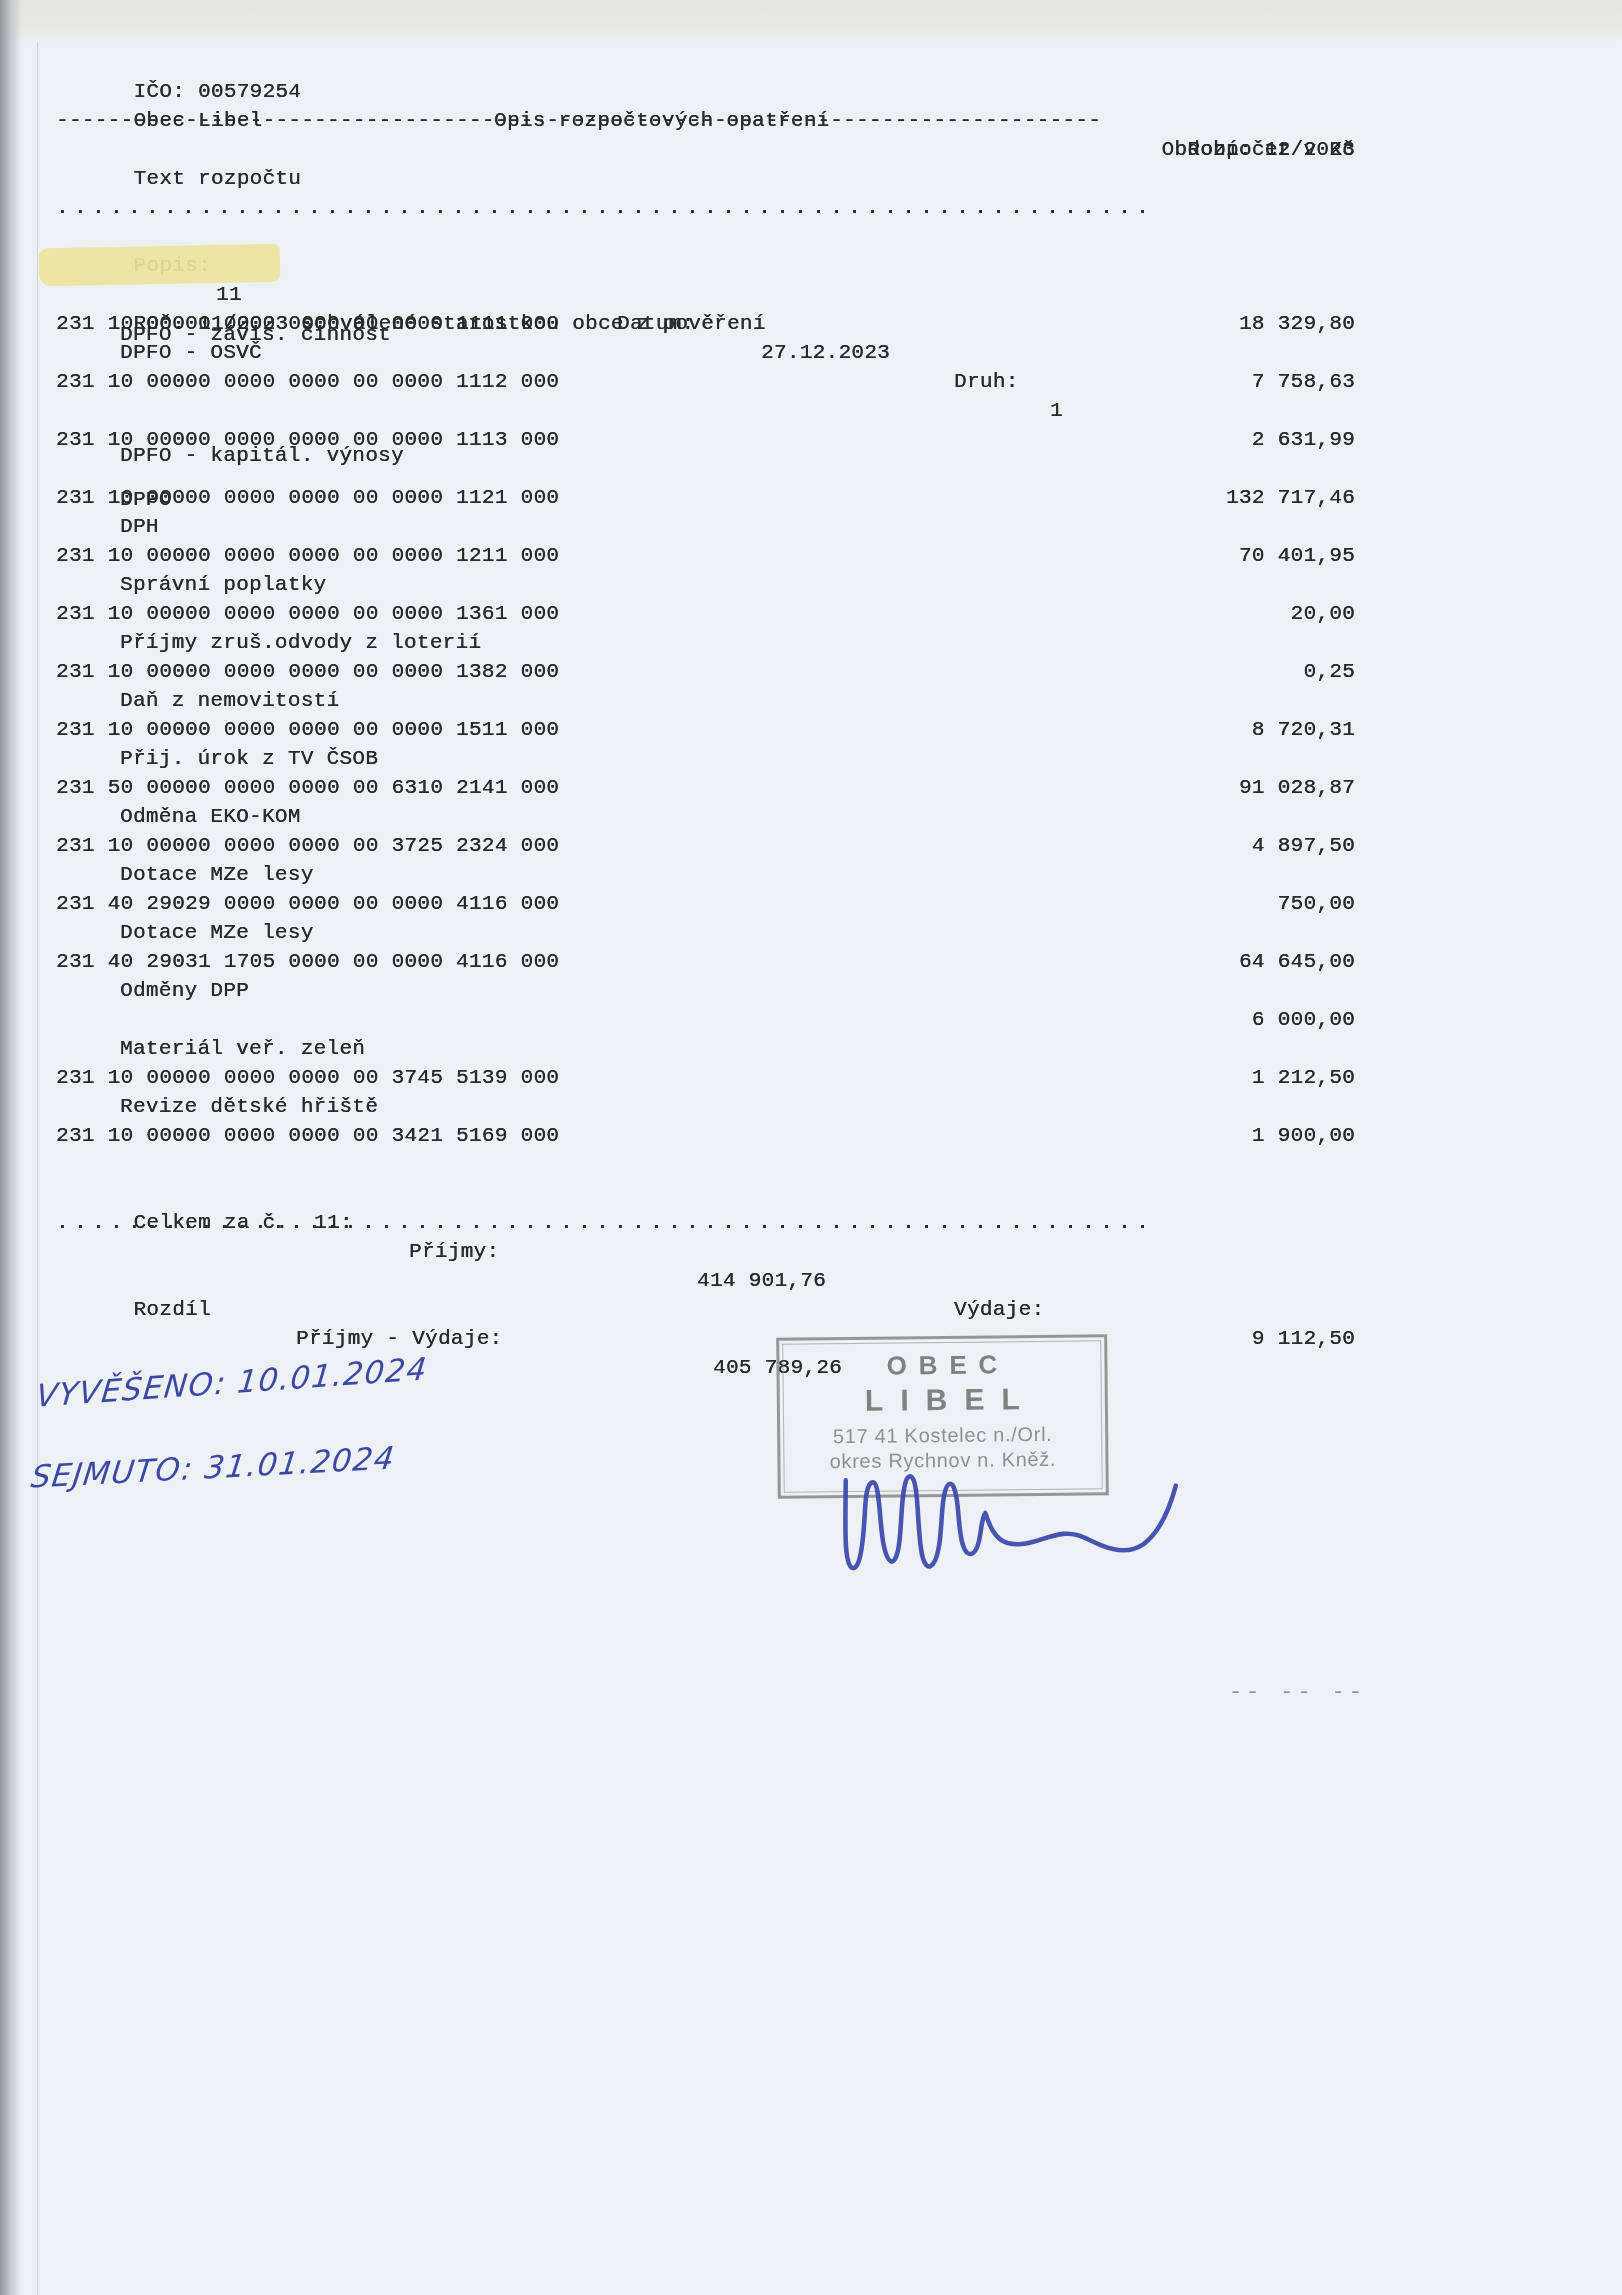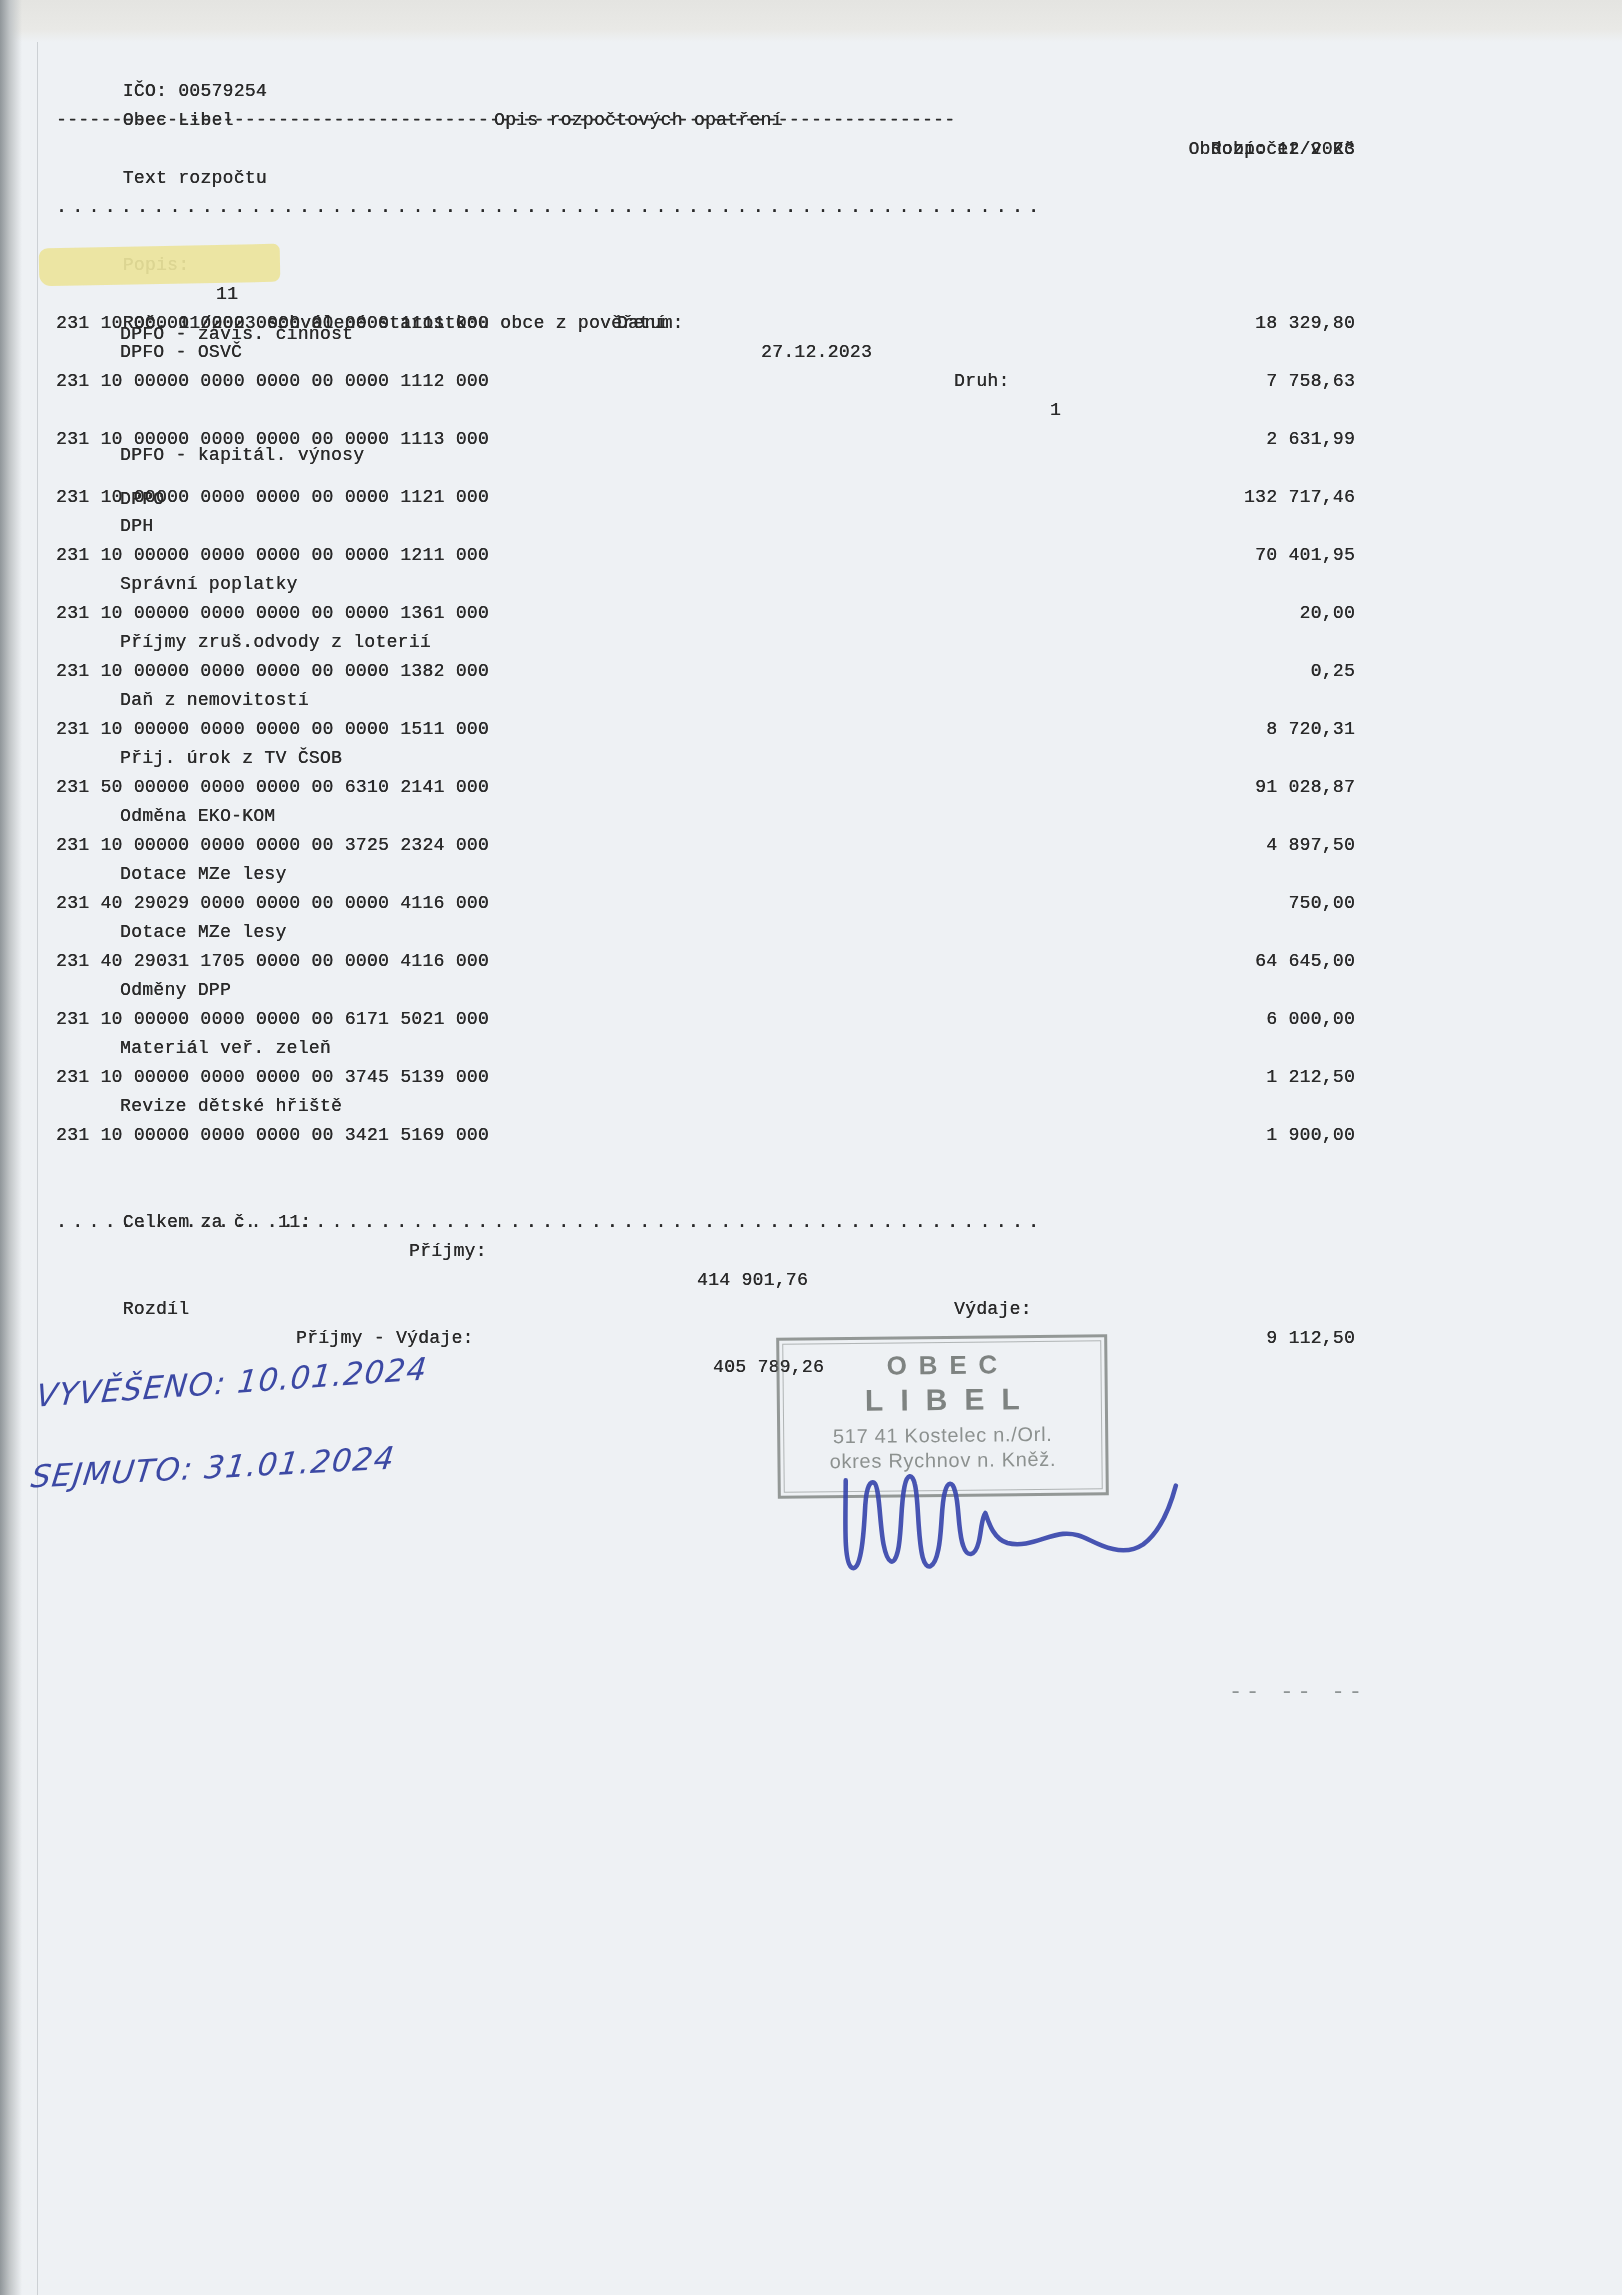--- a/index.html
+++ b/index.html
@@ -11,21 +11,21 @@
   }
   .page{position:absolute;inset:0;background:var(--paper,#eef1f4);}
   .edge-top{position:absolute;left:0;top:0;width:100%;height:42px;
     background:linear-gradient(180deg,#e4e4e1 0%,#e9e9e6 70%,rgba(238,241,244,0) 100%);}
   .edge-left{position:absolute;left:0;top:0;width:22px;height:100%;
     background:linear-gradient(90deg,#90969a 0%,#c2c6c8 45%,rgba(238,241,244,0) 100%);}
   .scan-line{position:absolute;left:37px;top:42px;width:1.3px;height:2254px;
     background:rgba(125,134,139,0.30);}
   .doc{
     position:absolute;left:56px;top:48px;width:1299px;
-    font-size:18px;line-height:29px;letter-spacing:0.3px;
+    font-size:21px;line-height:29px;letter-spacing:0.3px;
     color:var(--ink,#2a2a2a);
     text-shadow:0.3px 0 0 currentColor;
   }
   .line{position:relative;height:29px;white-space:pre;}
   .line .abs{position:absolute;}
   .line .right{position:absolute;right:0;}
   .sep-dash,.sep-dot{overflow:hidden;}
   .sep-dot{letter-spacing:5.4px;}
   .hl-mark{
     position:absolute;left:-17px;top:-4.6px;width:241px;height:38px;
@@ -121,21 +121,21 @@
         <div class="line"><span>231 10 00000 0000 0000 00 0000 1511 000</span><span class="right">8 720,31</span></div>
         <div class="line"><span class="abs" style="left: 64px;">Přij. úrok z TV ČSOB</span></div>
         <div class="line"><span>231 50 00000 0000 0000 00 6310 2141 000</span><span class="right">91 028,87</span></div>
         <div class="line"><span class="abs" style="left: 64px;">Odměna EKO-KOM</span></div>
         <div class="line"><span>231 10 00000 0000 0000 00 3725 2324 000</span><span class="right">4 897,50</span></div>
         <div class="line"><span class="abs" style="left: 64px;">Dotace MZe lesy</span></div>
         <div class="line"><span>231 40 29029 0000 0000 00 0000 4116 000</span><span class="right">750,00</span></div>
         <div class="line"><span class="abs" style="left: 64px;">Dotace MZe lesy</span></div>
         <div class="line"><span>231 40 29031 1705 0000 00 0000 4116 000</span><span class="right">64 645,00</span></div>
         <div class="line"><span class="abs" style="left: 64px;">Odměny DPP</span></div>
-        <div class="line"><span>231 10 00000 0000 0000 00 6171 5021 000</span><span class="right">6 000,00</span></div>
+        <div class="line"><span class="right">6 000,00</span></div>
         <div class="line"><span class="abs" style="left: 64px;">Materiál veř. zeleň</span></div>
         <div class="line"><span>231 10 00000 0000 0000 00 3745 5139 000</span><span class="right">1 212,50</span></div>
         <div class="line"><span class="abs" style="left: 64px;">Revize dětské hřiště</span></div>
         <div class="line"><span>231 10 00000 0000 0000 00 3421 5169 000</span><span class="right">1 900,00</span></div>
       </div>
     <div class="line"></div>
 
     <div class="line">
       <span>Celkem za č.  11:</span>
       <span class="abs" style="left:353px">Příjmy:</span>

